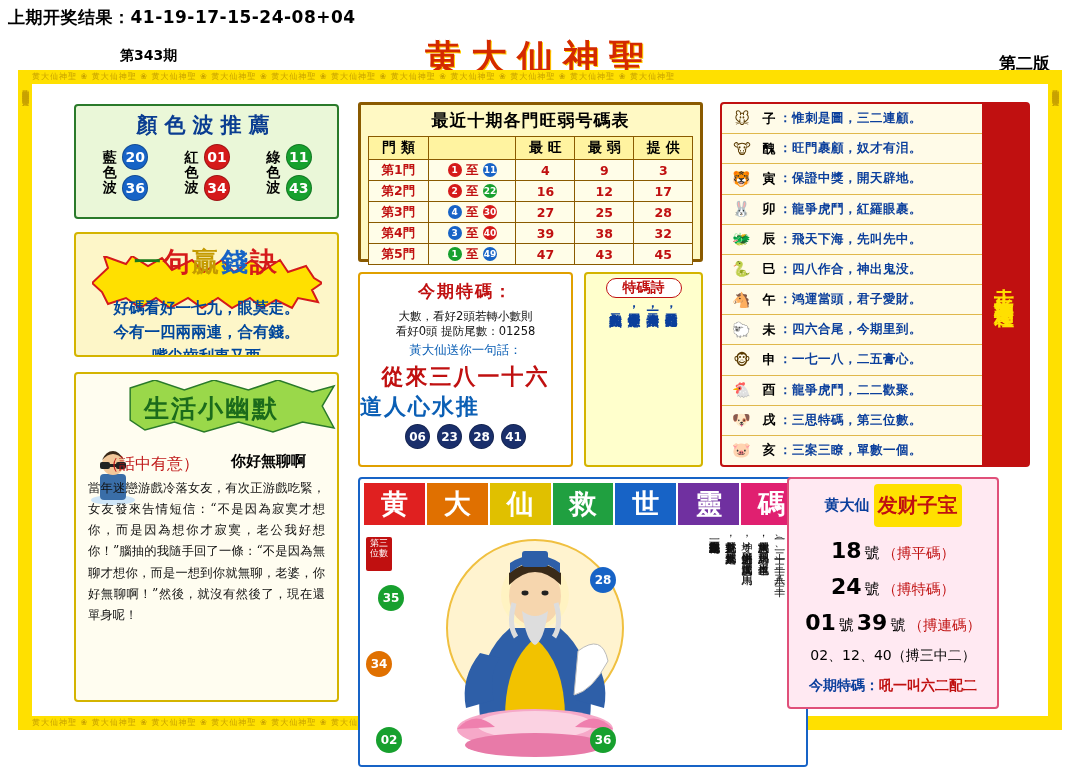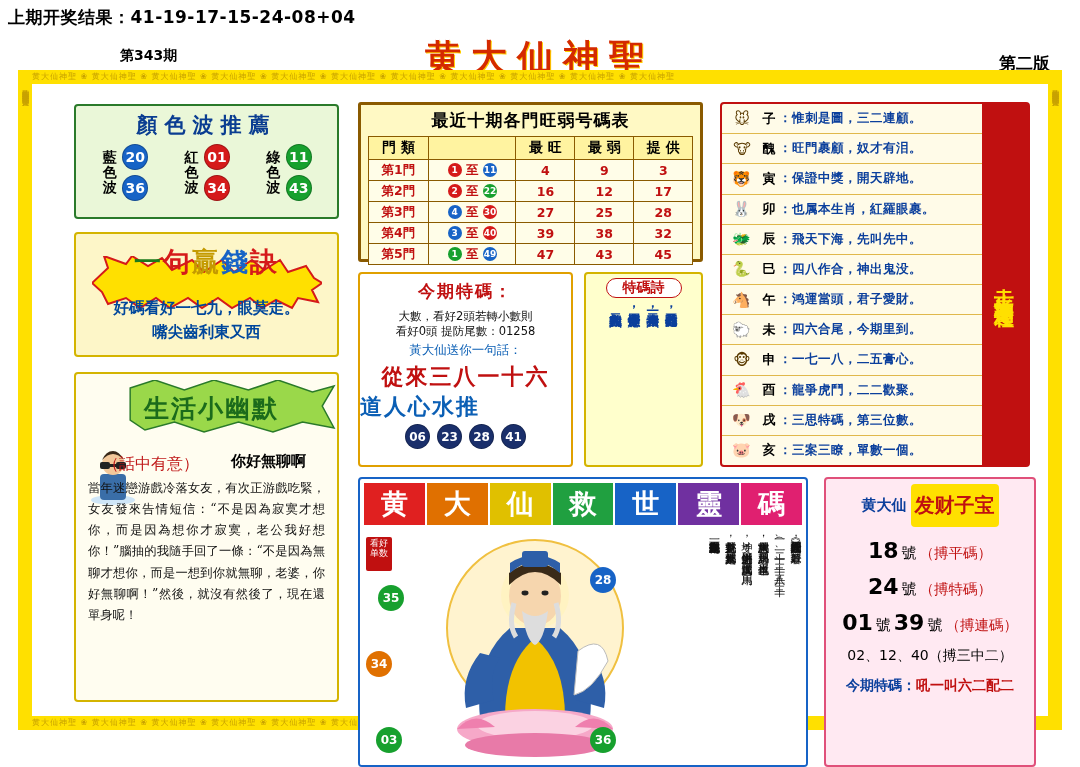--- a/index.html
+++ b/index.html
@@ -280,21 +280,21 @@
     display: flex; align-items: center; justify-content: center;
   }
   .zs-text {
     writing-mode: vertical-rl; text-orientation: upright;
     font-size: 20px; font-weight: bold; letter-spacing: 3px;
     font-family: "DejaVu Serif", serif;
   }
 
   
   .fortune {
-    left: 792px; top: 393px; width: 212px; height: 290px;
+    left: 755px; top: 393px; width: 212px; height: 232px;
     background: #ffe9f2; border: 2px solid #e0507a; border-radius: 4px;
   }
   .f-head { display: flex; align-items: center; justify-content: center; gap: 4px; margin-top: 5px; }
   .f-head .a { font-size: 15px; font-weight: bold; color: #0b3f9c; }
   .f-head .b {
     font-size: 20px; font-weight: bold; color: #c01010;
     font-family: "DejaVu Serif", serif;
     background: #ffe000; border-radius: 4px; padding: 8px 4px;
   }
   .f-row {
@@ -362,20 +362,21 @@
 
         <div class="panel slogan">
           <svg class="burst" viewBox="0 0 230 54">
             <polygon points="0,27 16,12 12,0 34,8 40,0 56,10 70,2 80,14 100,4 112,16 130,4 142,16 160,4 172,14 188,4 196,16 214,10 222,22 230,27 220,34 226,46 206,42 200,52 184,44 170,52 158,42 140,52 126,42 110,52 96,42 78,52 64,42 48,52 34,42 16,48 10,36" fill="#ffe000" stroke="#d51a1a" stroke-width="2"></polygon>
           </svg>
           <div class="burst-text">
             <span class="bt1">一</span><span class="bt2">句</span><span class="bt3">贏</span><span class="bt4">錢</span><span class="bt2">訣</span>
           </div>
           <div class="slogan-lines">
             <div>好碼看好一七九，眼莫走。</div>
+            <div>今有一四兩兩連，合有錢。</div>
             <div>嘴尖齒利東又西</div>
           </div>
         </div>
 
         <div class="panel humor">
           <svg class="humor-banner" viewBox="0 0 265 54" preserveAspectRatio="none">
             <polygon points="55,8 80,0 110,10 140,0 175,10 205,0 240,12 262,6 250,26 262,48 230,42 200,52 165,42 130,52 100,42 70,50 55,40" fill="#9ad84a" stroke="#2a7a2a" stroke-width="1.5"></polygon>
           </svg>
           <div class="humor-title">生活小幽默</div>
           <svg class="binoc" width="58" height="62" viewBox="0 0 58 62">
@@ -473,21 +474,21 @@
           <div class="savior-banner">
             <div class="sb-cell" style="background:#e02020">黄</div>
             <div class="sb-cell" style="background:#e07000">大</div>
             <div class="sb-cell" style="background:#e0c000">仙</div>
             <div class="sb-cell" style="background:#20a040">救</div>
             <div class="sb-cell" style="background:#1763c6">世</div>
             <div class="sb-cell" style="background:#7030a0">靈</div>
             <div class="sb-cell" style="background:#e02070">碼</div>
           </div>
           <div class="savior-body">
-            <div class="stamp">看好单数</div>
+            <div class="stamp">第三位數</div>
 
             <svg class="immortal" viewBox="0 0 250 230">
               <circle cx="125" cy="95" r="88" fill="#ffe9a8" opacity="0.55"></circle>
               <circle cx="125" cy="95" r="88" fill="none" stroke="#f0c040" stroke-width="2"></circle>
 
               <circle cx="125" cy="62" r="34" fill="#fff3c0" opacity="0.9"></circle>
 
               <path d="M70 185 q-6 -60 30 -90 l50 0 q36 30 30 90 z" fill="#2e5fa8"></path>
               <path d="M95 185 q0 -55 30 -80 q30 25 30 80 z" fill="#f2c200"></path>
 
@@ -511,21 +512,21 @@
               <ellipse cx="125" cy="196" rx="78" ry="20" fill="#f6a8c8"></ellipse>
               <ellipse cx="125" cy="192" rx="58" ry="14" fill="#fbd2e2"></ellipse>
               <path d="M47 196 q18 -20 38 -2z" fill="#ef7fae"></path>
               <path d="M203 196 q-18 -20 -38 -2z" fill="#ef7fae"></path>
               <ellipse cx="125" cy="212" rx="70" ry="12" fill="#e87aa8"></ellipse>
             </svg>
 
             <div class="float-ball" style="left:18px;  top:56px;  background:#17a02e;">35</div>
             <div class="float-ball" style="left:230px; top:38px;  background:#1763c6;">28</div>
             <div class="float-ball" style="left:6px;   top:122px; background:#e07000;">34</div>
-            <div class="float-ball" style="left:16px;  top:198px; background:#17a02e;">03</div>
+            <div class="float-ball" style="left:16px;  top:198px; background:#17a02e;">02</div>
             <div class="float-ball" style="left:230px; top:198px; background:#17a02e;">36</div>
 
             <div class="savior-text">
               <div class="sv-col">按《周易》五行六合之原理推断，看好单数</div>
               <div class="sv-col">（一、二十一、三十、三十八、十三</div>
               <div class="sv-col">主想属鸡宫大吉，用属鸡之卦，也属本生肖</div>
               <div class="sv-col">坤爻，燃生用酒进之卦，其烟属戊民土，用馬</div>
               <div class="sv-col">主卦属乾宫兑之卦，其烟属乾木之卦</div>
               <div class="sv-col">今期本庄起一九合数今可富馬损之卦</div>
             </div>
@@ -545,21 +546,21 @@
               <div class="z-text">：旺門裹顧，奴才有泪。</div>
             </div>
             <div class="z-row">
               <div class="z-icon">🐯</div>
               <div class="z-char">寅</div>
               <div class="z-text">：保證中獎，開天辟地。</div>
             </div>
             <div class="z-row">
               <div class="z-icon">🐰</div>
               <div class="z-char">卯</div>
-              <div class="z-text">：也属本生肖，紅羅眼裹。</div>
+              <div class="z-text">：龍爭虎鬥，紅羅眼裹。</div>
             </div>
             <div class="z-row">
               <div class="z-icon">🐲</div>
               <div class="z-char">辰</div>
               <div class="z-text">：飛天下海，先叫先中。</div>
             </div>
             <div class="z-row">
               <div class="z-icon">🐍</div>
               <div class="z-char">巳</div>
               <div class="z-text">：四八作合，神出鬼没。</div>

